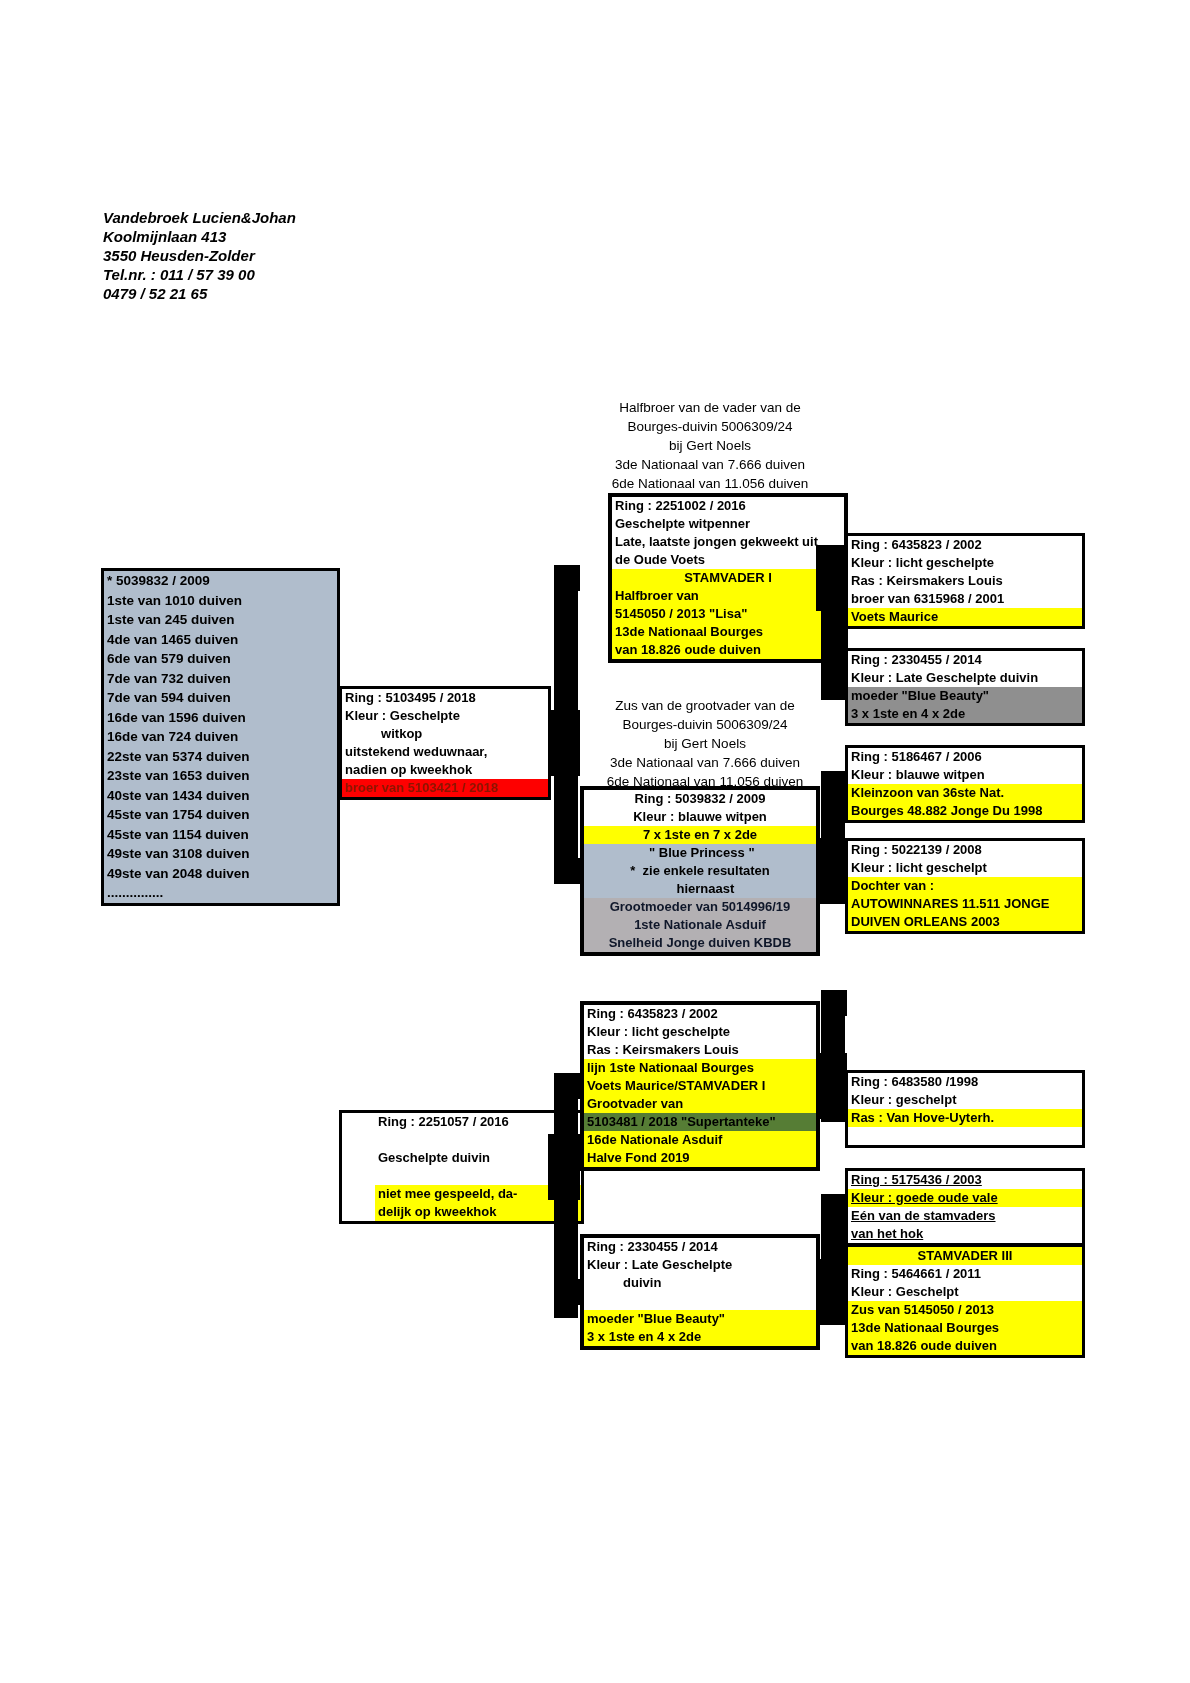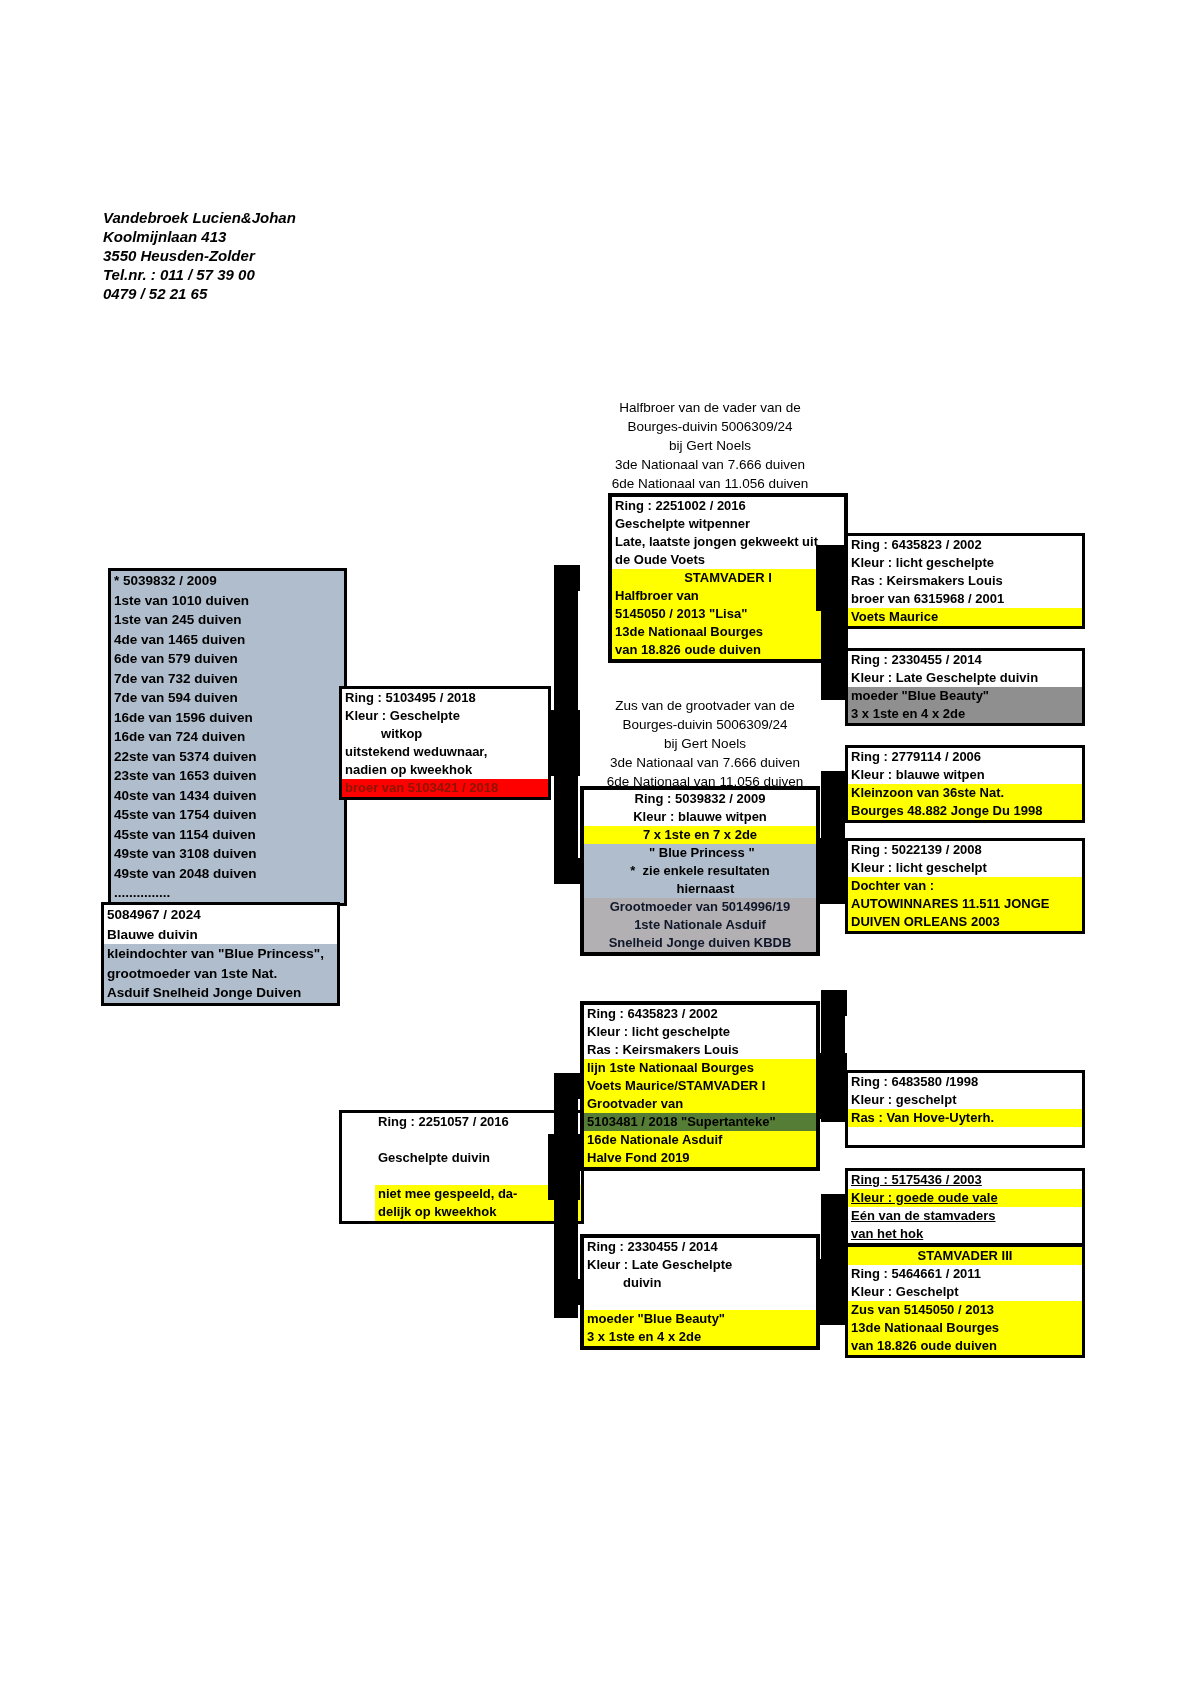--- a/index.html
+++ b/index.html
@@ -46,47 +46,40 @@
     </div>
 
   <div class="block" style="left:555px;top:648px;width:300px;">
       <div class="note-line">Zus van de grootvader van de</div>
       <div class="note-line">Bourges-duivin 5006309/24</div>
       <div class="note-line">bij Gert Noels</div>
       <div class="note-line">3de Nationaal van 7.666 duiven</div>
       <div class="note-line">6de Nationaal van 11.056 duiven</div>
     </div>
 
-  <div class="pbox bg-bluegray" style="left:108px;top:520px;width:233px;">
+  <div class="pbox bg-bluegray" style="left:101px;top:520px;width:233px;">
       <div class="row row-results">* 5039832 / 2009</div>
       <div class="row row-results">1ste van 1010 duiven</div>
       <div class="row row-results">1ste van 245 duiven</div>
       <div class="row row-results">4de van 1465 duiven</div>
       <div class="row row-results">6de van 579 duiven</div>
       <div class="row row-results">7de van 732 duiven</div>
       <div class="row row-results">7de van 594 duiven</div>
       <div class="row row-results">16de van 1596 duiven</div>
       <div class="row row-results">16de van 724 duiven</div>
       <div class="row row-results">22ste van 5374 duiven</div>
       <div class="row row-results">23ste van 1653 duiven</div>
       <div class="row row-results">40ste van 1434 duiven</div>
       <div class="row row-results">45ste van 1754 duiven</div>
       <div class="row row-results">45ste van 1154 duiven</div>
       <div class="row row-results">49ste van 3108 duiven</div>
       <div class="row row-results">49ste van 2048 duiven</div>
       <div class="row row-results">...............</div>
     </div>
 
-  <div class="pbox" style="left:101px;top:854px;width:233px;">
-      <div class="row row-results">5084967 / 2024</div>
-      <div class="row row-results">Blauwe duivin</div>
-      <div class="row row-results hl-bluegray">kleindochter van "Blue Princess",</div>
-      <div class="row row-results hl-bluegray">grootmoeder van 1ste Nat.</div>
-      <div class="row row-results hl-bluegray">Asduif Snelheid Jonge Duiven</div>
-    </div>
 
   <div class="pbox" style="left:339px;top:638px;width:206px;">
       <div class="row">Ring : 5103495 / 2018</div>
       <div class="row">Kleur : Geschelpte</div>
       <div class="row">          witkop</div>
       <div class="row">uitstekend weduwnaar,</div>
       <div class="row">nadien op kweekhok</div>
       <div class="row hl-red">broer van 5103421 / 2018</div>
     </div>
 
@@ -153,21 +146,21 @@
     </div>
 
   <div class="pbox" style="left:845px;top:600px;width:234px;">
       <div class="row">Ring : 2330455 / 2014</div>
       <div class="row">Kleur : Late Geschelpte duivin</div>
       <div class="row hl-gray">moeder "Blue Beauty"</div>
       <div class="row hl-gray">3 x 1ste en 4 x 2de</div>
     </div>
 
   <div class="pbox" style="left:845px;top:697px;width:234px;">
-      <div class="row">Ring : 2779114 / 2006</div>
+      <div class="row">Ring : 5186467 / 2006</div>
       <div class="row">Kleur : blauwe witpen</div>
       <div class="row hl-yellow">Kleinzoon van 36ste Nat.</div>
       <div class="row hl-yellow">Bourges 48.882 Jonge Du 1998</div>
     </div>
 
   <div class="pbox" style="left:845px;top:790px;width:234px;">
       <div class="row">Ring : 5022139 / 2008</div>
       <div class="row">Kleur : licht geschelpt</div>
       <div class="row hl-yellow">Dochter van :</div>
       <div class="row hl-yellow">AUTOWINNARES 11.511 JONGE</div>

